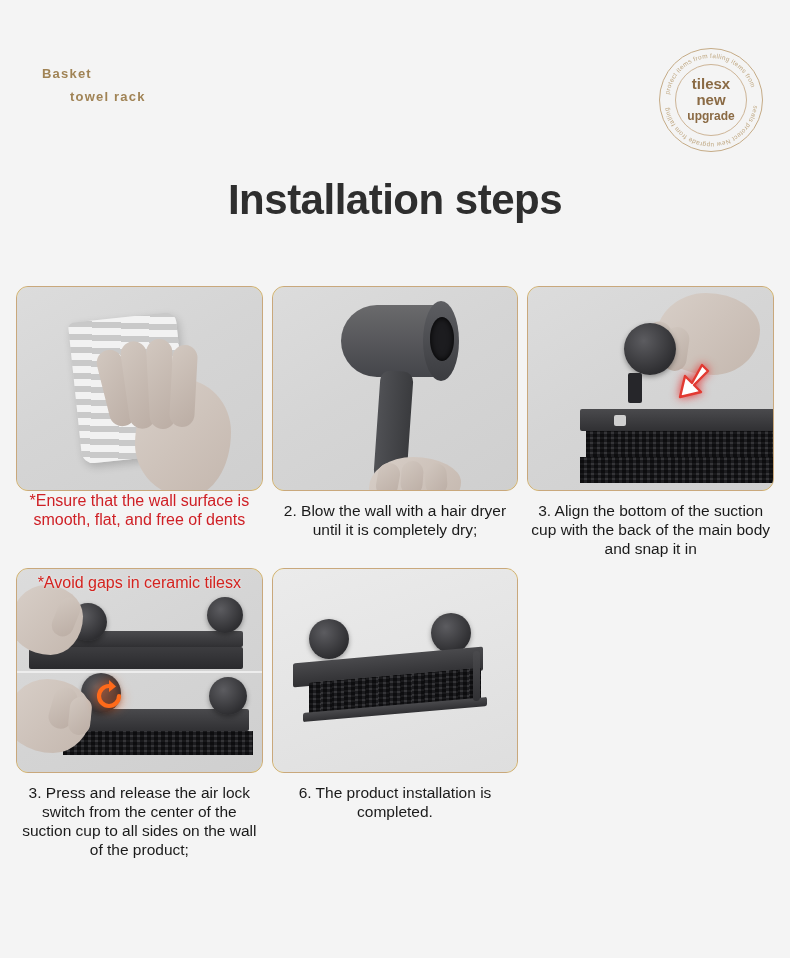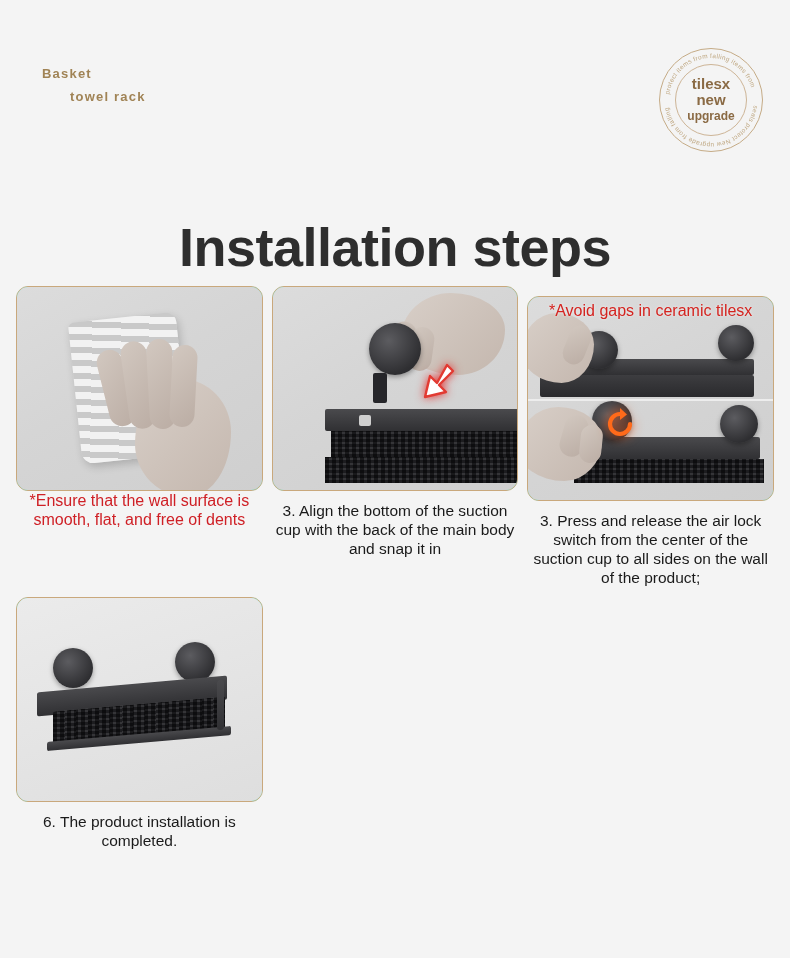--- a/index.html
+++ b/index.html
@@ -79,25 +79,24 @@
     letter-spacing: 0.35px;
   }
 
   
   .main-heading {
     position: absolute;
     left: 0;
     right: 0;
     top: 176px;
     text-align: center;
-    font-size: 54px;
+    font-size: 42px;
     font-weight: bold;
     color: #2e2e2e;
     letter-spacing: -0.5px;
-    margin-top: 40px;
   }
 
   
   .steps-grid {
     position: absolute;
     left: 16px;
     top: 286px;
     width: 758px;
     display: grid;
     grid-template-columns: 1fr 1fr 1fr;
@@ -105,21 +104,21 @@
     row-gap: 0;
   }
   .step-cell { width: 100%; }
 
   .photo-frame {
     position: relative;
     width: 100%;
     height: 205px;
     border: 1.5px solid #c9a87c;
     border-radius: 12px;
-    background: #5eead4;
+    background: #fde047;
     overflow: hidden;
   }
 
   .caption {
     text-align: center;
     font-size: 15.5px;
     line-height: 19px;
     color: #1a1a1a;
     padding: 10px 0 0 0;
   }
@@ -295,20 +294,36 @@
         <div class="hand" style="left:118px;top:92px;width:96px;height:118px;"></div>
         <div class="finger" style="left:86px;top:62px;width:26px;height:78px;transform:rotate(-14deg);"></div>
         <div class="finger" style="left:108px;top:54px;width:26px;height:88px;transform:rotate(-8deg);"></div>
         <div class="finger" style="left:131px;top:52px;width:26px;height:90px;transform:rotate(-3deg);"></div>
         <div class="finger" style="left:154px;top:58px;width:25px;height:82px;transform:rotate(3deg);"></div>
       </div>
     </div>
     <div class="caption-warn">*Ensure that the wall surface is smooth, flat, and free of dents</div>
   </div>
 
+  <div class="step-cell">
+    <div class="photo-frame">
+      <div class="scene">
+        <div class="wall-bg"></div>
+        <div class="dryer-head"></div>
+        <div class="dryer-nozzle"></div>
+        <div class="dryer-hole"></div>
+        <div class="dryer-handle"></div>
+        <div class="hand" style="left:96px;top:170px;width:92px;height:56px;"></div>
+        <div class="finger" style="left:104px;top:176px;width:22px;height:34px;transform:rotate(10deg);"></div>
+        <div class="finger" style="left:128px;top:174px;width:22px;height:34px;transform:rotate(4deg);"></div>
+        <div class="finger" style="left:152px;top:176px;width:22px;height:32px;transform:rotate(-4deg);"></div>
+      </div>
+    </div>
+    <div class="caption">2. Blow the wall with a hair dryer until it is completely dry;</div>
+  </div>
 
   <div class="step-cell">
     <div class="photo-frame">
       <div class="scene">
         <div class="wall-bg"></div>
         <div class="hand" style="left:128px;top:6px;width:104px;height:82px;"></div>
         <div class="finger" style="left:116px;top:34px;width:24px;height:46px;transform:rotate(18deg);"></div>
         <div class="finger" style="left:136px;top:40px;width:24px;height:44px;transform:rotate(8deg);"></div>
         <div class="suction-cup" style="left:96px;top:36px;width:52px;height:52px;"></div>
         <div class="rack-body" style="left:100px;top:86px;width:14px;height:30px;background:#26262a;"></div>

